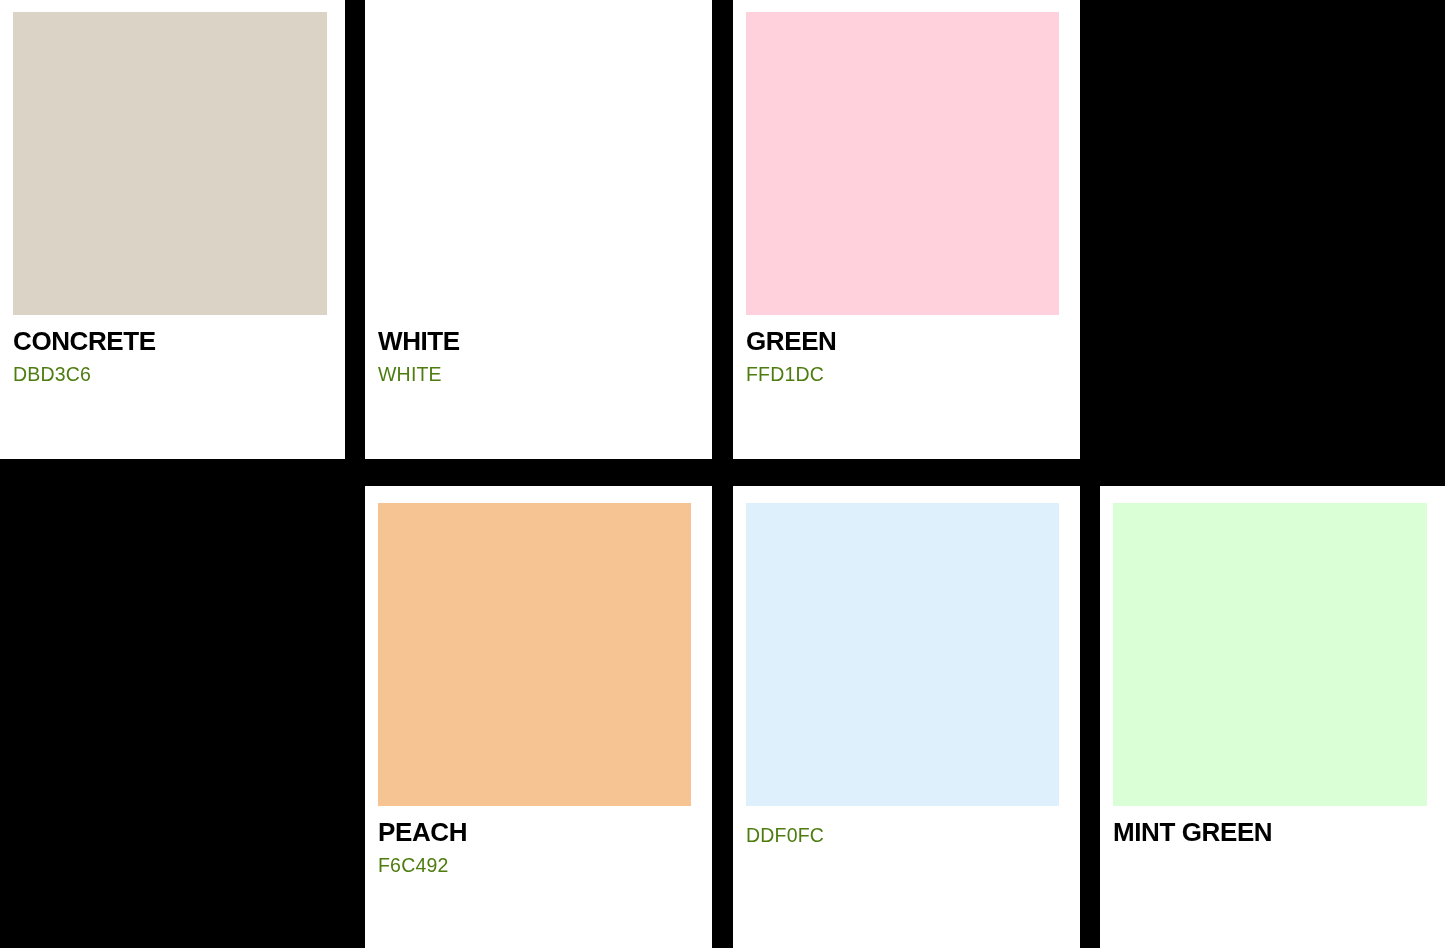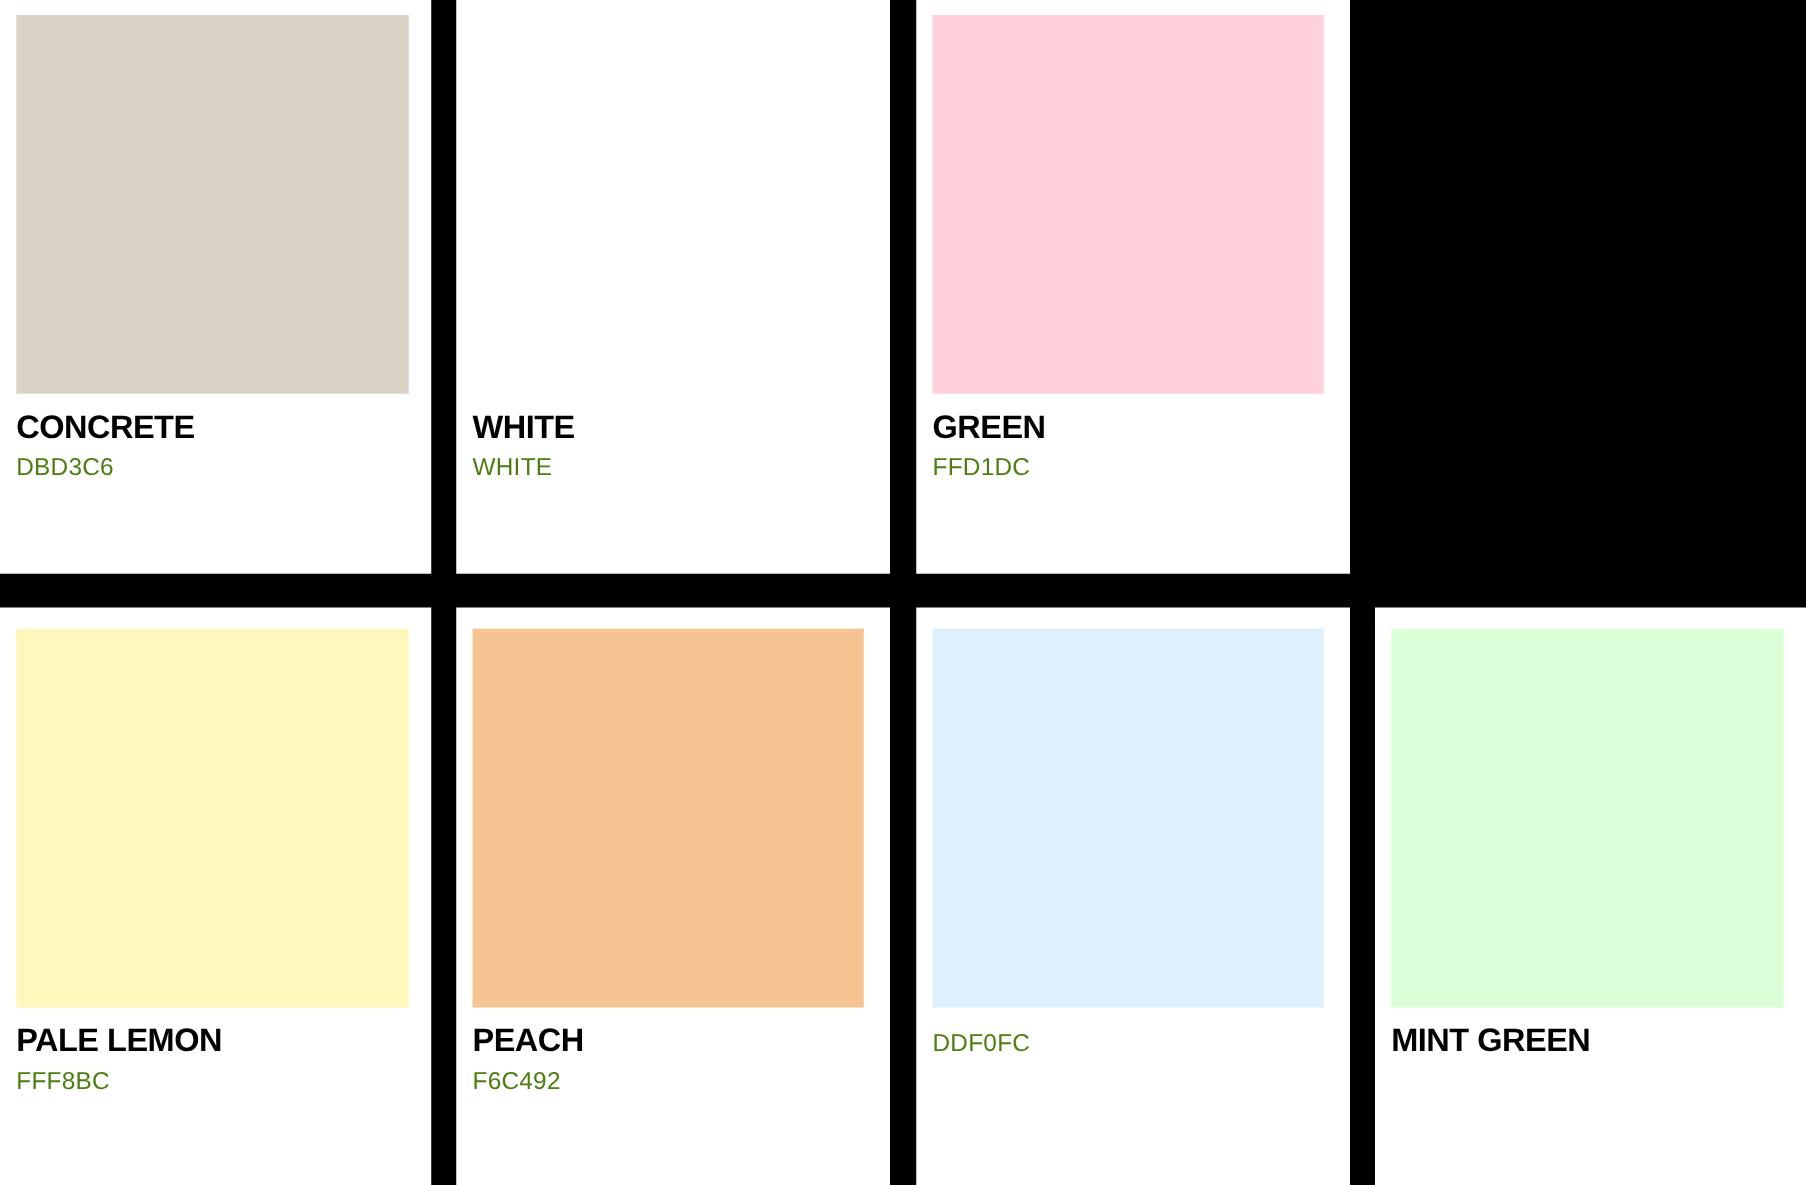--- a/index.html
+++ b/index.html
@@ -116,27 +116,20 @@
   <div class="swatch-card row1 col3" style="background: rgb(255, 255, 255);">
     <span class="swatch-chip" style="background-color: rgb(255, 209, 220);"></span>
     <div class="swatch-label-block">
       <div class="swatch-name">GREEN</div>
       <div class="swatch-hex">FFD1DC</div>
     </div>
   </div>
 
   <div class="swatch-card row1 col4 is-empty"></div>
 
-  <div class="swatch-card row2 col1" style="background: rgb(255, 255, 255);">
-    <span class="swatch-chip" style="background-color: rgb(255, 248, 188);"></span>
-    <div class="swatch-label-block">
-      <div class="swatch-name">PALE LEMON</div>
-      <div class="swatch-hex">FFF8BC</div>
-    </div>
-  </div>
 
   <div class="swatch-card row2 col2" style="background: rgb(255, 255, 255); padding-left: 35px;">
     <span class="swatch-chip" style="background-color: rgb(246, 196, 146);"></span>
     <div class="swatch-label-block">
       <div class="swatch-name">PEACH</div>
       <div class="swatch-hex">F6C492</div>
     </div>
   </div>
 
   <div class="swatch-card row2 col3" style="background: rgb(255, 255, 255);">

